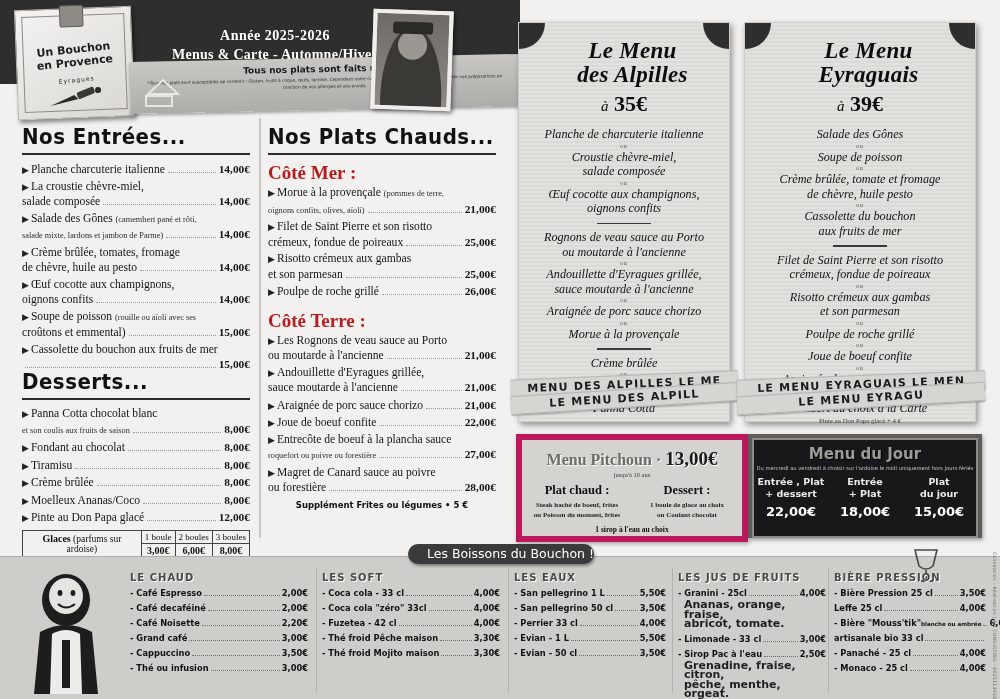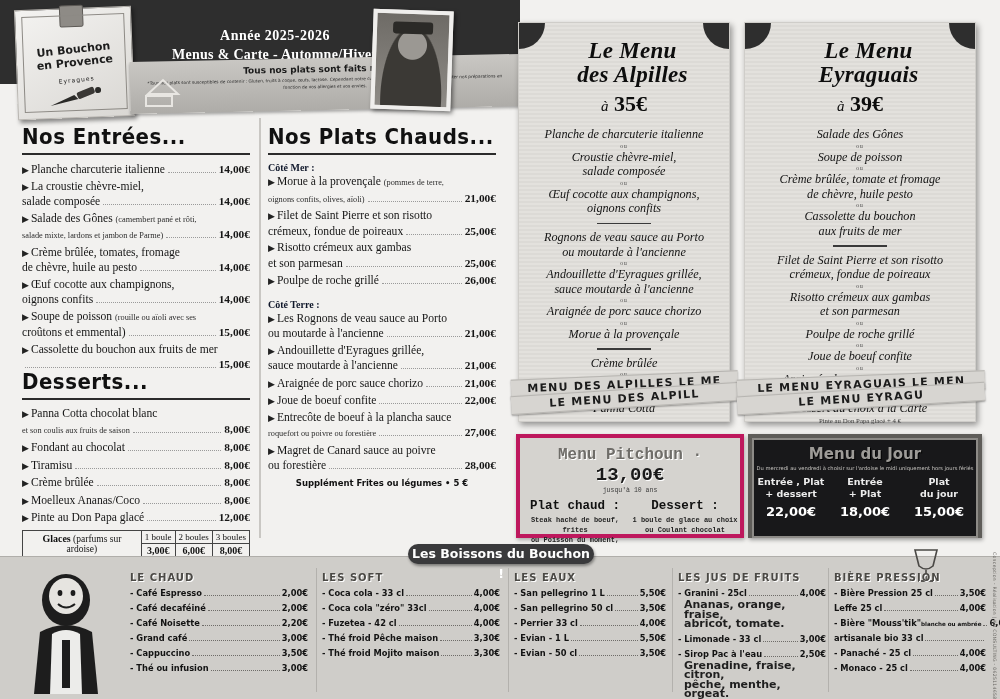--- a/index.html
+++ b/index.html
@@ -100,21 +100,21 @@
   .item .paren{font-size:8.3px;color:#2c2c2c;}
   .row{display:flex;align-items:baseline;width:100%;}
   .row .nm{white-space:nowrap;}
   .row .dots{
     flex:1;border-bottom:1.5px dotted #9a9a9a;margin:0 3px 3px 3px;min-width:6px;
   }
   .row .pr{font-weight:bold;font-size:11.4px;white-space:nowrap;font-family:"Liberation Serif",serif;}
   .wrapline{font-size:11.6px;line-height:14.5px;}
 
   .subhead{
-    font-weight:bold;font-size:10px;margin:2px 0 2px 0;color:#0f172a;
+    font-weight:bold;font-size:19px;margin:2px 0 2px 0;color:#b91c1c;
   }
 
   .glaces{
     width:100%;border-collapse:collapse;margin-top:4px;font-size:9px;
   }
   .glaces td{border:1px solid #444;padding:1px 3px;text-align:center;}
   .glaces td.lbl{text-align:center;font-size:9.5px;}
   .glaces td.lbl b{font-size:10px;margin-top:48px;}
   .glaces td.val{font-weight:bold;font-size:10px;}
   .supp{
@@ -154,23 +154,23 @@
     position:absolute;left:-8px;width:108%;height:17px;
     background:#d7d5d1;border-top:1px solid #b7b5b1;border-bottom:1px solid #b7b5b1;
     font-family:"DejaVu Sans",sans-serif;font-weight:bold;font-size:11px;
     color:#1b1b1b;letter-spacing:1.2px;white-space:nowrap;overflow:hidden;
     line-height:17px;text-align:center;box-shadow:0 1px 2px rgba(0,0,0,.35);
   }
 
   
   .pitchoun{
     position:absolute;
-    background:#d5d3cf;border:4px solid #be185d;
+    background:#d5d3cf;border:6px solid #be185d;
     box-shadow:1px 2px 4px rgba(0,0,0,.3);
-    font-family:Liberation Mono, monospace;
+    font-family:Liberation Serif, serif;
   }
   .pitchoun .t{
     text-align:center;font-weight:bold;font-size:16px;color:#6f6d69;
     text-shadow:1px 1px 0 #fff;padding-top:8px;
   }
   .pitchoun .t .pr{color:#1a1a1a;font-size:19px;}
   .pitchoun .age{text-align:center;font-size:6.5px;color:#3a3a3a;margin-top:1px;}
   .pitchoun .cols{display:flex;margin-top:5px;}
   .pitchoun .c{flex:1;text-align:center;}
   .pitchoun .ch{font-weight:bold;font-size:12.5px;color:#111;}
@@ -197,22 +197,22 @@
   .jour .cp{font-weight:bold;font-size:13px;margin-top:4px;color:#fff;}
 
   
   .boiss-band{
     position:absolute;left:0;top:556px;width:1000px;height:143px;
     background:#cfcdc9;border-top:1px solid #b0aeaa;
   }
   .boiss-title{
     position:absolute;left:408px;top:544px;width:186px;height:20px;
     background:#3a3a3c;border-radius:10px;
-    color:#fff;font-family:"DejaVu Sans",sans-serif;font-weight:bold;font-size:12.5px;
-    text-align:center;line-height:20px;box-shadow:1px 2px 3px rgba(0,0,0,.4);
+    color:#fff;font-family:"DejaVu Sans",sans-serif;font-weight:normal;font-size:12.5px;
+    text-align:right;line-height:20px;box-shadow:1px 2px 3px rgba(0,0,0,.4);
   }
   .dcol{position:absolute;font-family:"DejaVu Sans",sans-serif;}
   .dcol h4{
     margin:0 0 5px 0;font-size:10px;font-weight:bold;letter-spacing:1px;color:#4b4945;
     text-shadow:1px 1px 0 #fff;
   }
   .drow{display:flex;align-items:baseline;font-size:8.3px;font-weight:bold;color:#131313;margin-bottom:5px;}
   .drow .nm{white-space:nowrap;}
   .drow .dots{flex:1;border-bottom:1.6px dotted #6e6c68;margin:0 2px 2px 2px;min-width:4px;}
   .drow .pr{white-space:nowrap;}

